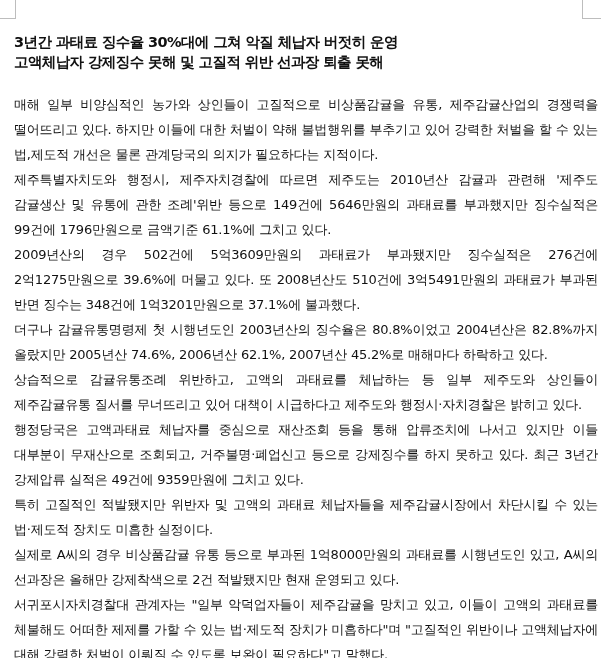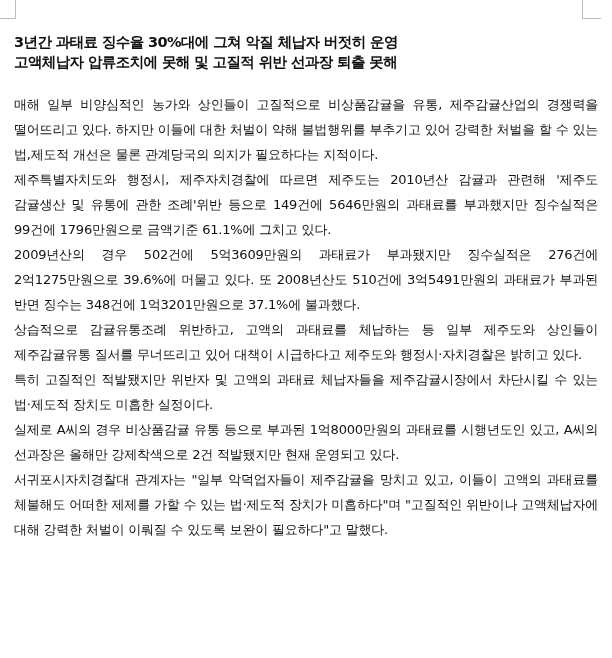--- a/index.html
+++ b/index.html
@@ -64,25 +64,27 @@
   </style>
 </head>
 <body>
 
 <div class="corner-mark corner-tl"></div>
 <div class="corner-mark corner-tr"></div>
 
 <div class="page">
   <div class="headline-block">
     <div class="headline">3년간 과태료 징수율 30%대에 그쳐 악질 체납자 버젓히 운영</div>
-    <div class="headline">고액체납자 압류조치에 못해 및 고질적 위반 선과장 퇴출 못해</div>
+    <div class="headline">고액체납자 강제징수 못해 및 고질적 위반 선과장 퇴출 못해</div>
   </div>
 
   <div class="body-text">
     <p class="para" style="margin:0">매해 일부 비양심적인 농가와 상인들이 고질적으로 비상품감귤을 유통, 제주감귤산업의 경쟁력을 떨어뜨리고 있다. 하지만 이들에 대한 처벌이 약해 불법행위를 부추기고 있어 강력한 처벌을 할 수 있는 법,제도적 개선은 물론 관계당국의 의지가 필요하다는 지적이다.</p>
     <p class="para" style="margin:0">제주특별자치도와 행정시, 제주자치경찰에 따르면 제주도는 2010년산 감귤과 관련해 '제주도 감귤생산 및 유통에 관한 조례'위반 등으로 149건에 5646만원의 과태료를 부과했지만 징수실적은 99건에 1796만원으로 금액기준 61.1%에 그치고 있다.</p>
     <p class="para" style="margin:0">2009년산의 경우 502건에 5억3609만원의 과태료가 부과됐지만 징수실적은 276건에 2억1275만원으로 39.6%에 머물고 있다. 또 2008년산도 510건에 3억5491만원의 과태료가 부과된 반면 징수는 348건에 1억3201만원으로 37.1%에 불과했다.</p>
+    <p class="para" style="margin:0">더구나 감귤유통명령제 첫 시행년도인 2003년산의 징수율은 80.8%이었고 2004년산은 82.8%까지 올랐지만 2005년산 74.6%, 2006년산 62.1%, 2007년산 45.2%로 매해마다 하락하고 있다.</p>
     <p class="para" style="margin:0">상습적으로 감귤유통조례 위반하고, 고액의 과태료를 체납하는 등 일부 제주도와 상인들이 제주감귤유통 질서를 무너뜨리고 있어 대책이 시급하다고 제주도와 행정시·자치경찰은 밝히고 있다.</p>
+    <p class="para" style="margin:0">행정당국은 고액과태료 체납자를 중심으로 재산조회 등을 통해 압류조치에 나서고 있지만 이들 대부분이 무재산으로 조회되고, 거주불명·폐업신고 등으로 강제징수를 하지 못하고 있다. 최근 3년간 강제압류 실적은 49건에 9359만원에 그치고 있다.</p>
     <p class="para" style="margin:0">특히 고질적인 적발됐지만 위반자 및 고액의 과태료 체납자들을 제주감귤시장에서 차단시킬 수 있는 법·제도적 장치도 미흡한 실정이다.</p>
     <p class="para" style="margin:0">실제로 A씨의 경우 비상품감귤 유통 등으로 부과된 1억8000만원의 과태료를 시행년도인 있고, A씨의 선과장은 올해만 강제착색으로 2건 적발됐지만 현재 운영되고 있다.</p>
     <p class="para" style="margin:0">서귀포시자치경찰대 관계자는 "일부 악덕업자들이 제주감귤을 망치고 있고, 이들이 고액의 과태료를 체불해도 어떠한 제제를 가할 수 있는 법·제도적 장치가 미흡하다"며 "고질적인 위반이나 고액체납자에 대해 강력한 처벌이 이뤄질 수 있도록 보완이 필요하다"고 말했다.</p>
   </div>
 </div>
 
 </body></html>

